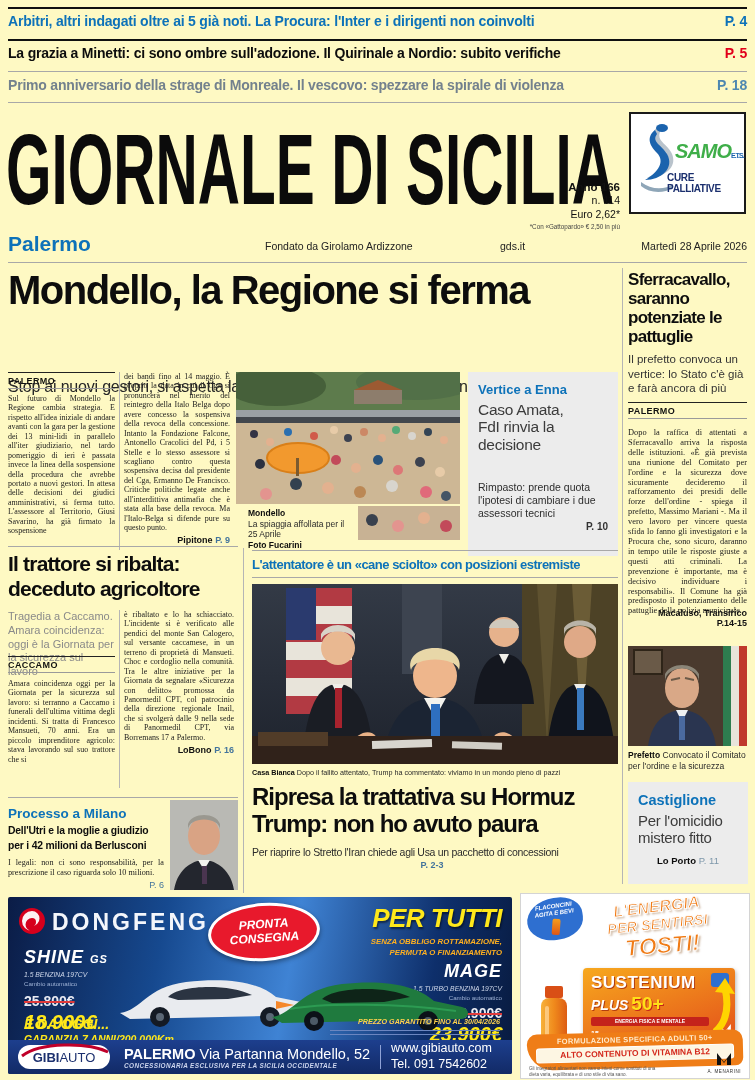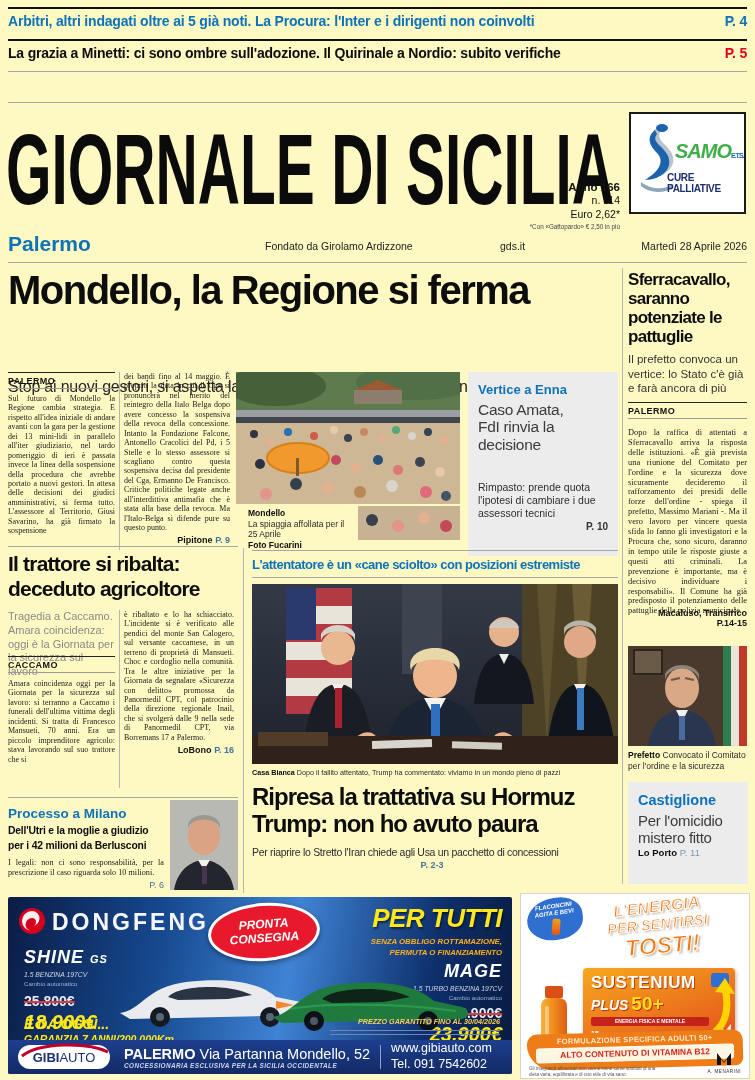--- a/index.html
+++ b/index.html
@@ -39,20 +39,24 @@
   <div class="topline blue" style="top:13px">
     <span>Arbitri, altri indagati oltre ai 5 già noti. La Procura: l'Inter e i dirigenti non coinvolti</span>
     <span>P. 4</span>
   </div>
   <div class="ruleB" style="left:8px;top:39px;width:739px"></div>
   <div class="topline" style="top:45px;color:#0d0d0d">
     <span>La grazia a Minetti: ci sono ombre sull'adozione. Il Quirinale a Nordio: subito verifiche</span>
     <span class="red">P. 5</span>
   </div>
   <div class="ruleG" style="left:8px;top:71px;width:739px"></div>
+  <div class="topline gray" style="top:77px">
+    <span>Primo anniversario della strage di Monreale. Il vescovo: spezzare la spirale di violenza</span>
+    <span style="color:#4d87b0">P. 18</span>
+  </div>
   <div class="ruleG" style="left:8px;top:102px;width:739px"></div>
 
   <svg class="abs" style="left:6px;top:110px" width="615" height="102" viewBox="0 0 615 102">
     <text x="0" y="94" font-family="Liberation Sans, sans-serif" font-weight="bold" font-size="100" fill="#0b0b0b" textLength="608" lengthAdjust="spacingAndGlyphs">GIORNALE DI SICILIA</text>
   </svg>
 
   <div class="abs" style="left:629px;top:112px;width:117px;height:102px;background:#fff;border:2px solid #1a1a1a;box-sizing:border-box">
     <svg class="abs" style="left:4px;top:6px" width="42" height="86" viewBox="0 0 42 86">
       <path d="M24 6 C12 14 20 24 26 30 C34 38 28 50 12 58 C30 58 44 46 36 32 C31 23 20 20 26 10 Z" fill="#b9c3cc"></path>
       <path d="M20 10 C10 18 16 27 22 33 C30 41 24 52 10 60 C26 60 40 48 32 34 C27 25 16 22 22 14 Z" fill="#1b63ad"></path>
@@ -279,21 +283,21 @@
     <path d="M48 64 L54 76 L60 64 Z" fill="#eef0f2"></path>
     <rect x="51" y="70" width="6" height="24" fill="#4a6aa0"></rect>
   </svg>
   <div class="abs capt" style="left:628px;top:750px;width:119px">
     <span class="hbold">Prefetto</span>
     <span>Convocato il Comitato per l'ordine e la sicurezza</span>
   </div>
   <div class="abs graybox" style="left:628px;top:782px;width:120px;height:102px;box-sizing:border-box;padding:10px">
     <div class="blue" style="font-weight:bold;font-size:14.5px">Castiglione</div>
     <div style="font-size:15px;line-height:1.15;color:#3c3c3c;letter-spacing:-0.3px;margin-top:4px">Per l'omicidio mistero fitto</div>
-    <div style="text-align:left;font-size:9.5px;margin-top:0">
+    <div style="text-align:center;font-size:9.5px;margin-top:8px">
       <span class="hbold">Lo Porto</span>
       <span style="color:#7d97aa">P. 11</span>
     </div>
   </div>
 
   <div class="abs adDF" style="left:8px;top:897px;width:504px;height:177px">
     <svg class="abs" style="left:10px;top:10px" width="28" height="28" viewBox="0 0 28 28">
       <circle cx="14" cy="14" r="13" fill="#d6001c"></circle>
       <path d="M14 4 a10 10 0 1 0 0 20 a6.5 6.5 0 0 1 0 -13 a4 4 0 0 1 0 8 a6.5 6.5 0 0 0 0 -15 Z" fill="#fff" opacity="0.95"></path>
     </svg>

